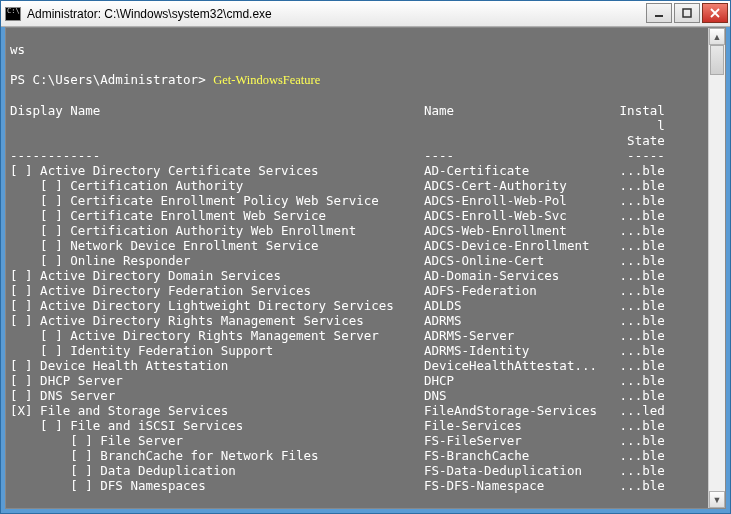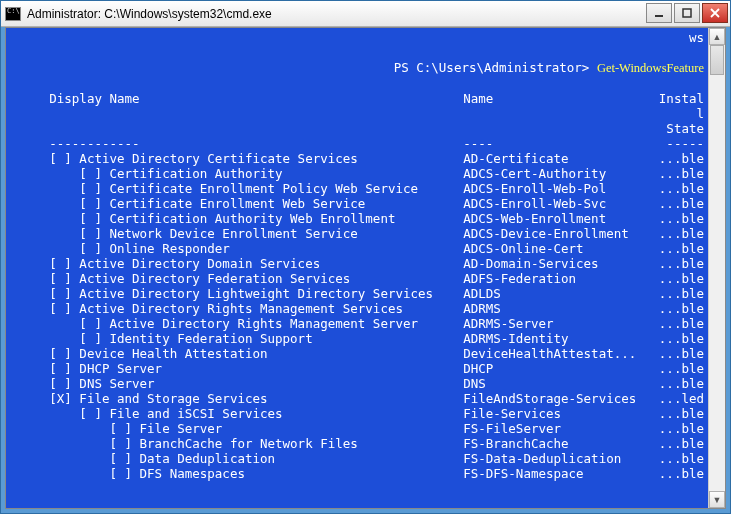--- a/index.html
+++ b/index.html
@@ -66,29 +66,28 @@
   .win-btn svg { width: 10px; height: 10px; }
   .client {
     flex: 1;
     display: flex;
     background: #fff;
     margin: 0 4px 4px 4px;
     border: 1px solid #888;
   }
   .console {
     flex: 1;
-    background: #1d4ed8;
+    background: #737373;
     color: #fff;
     font-family: Consolas, "Lucida Console", monospace;
     font-size: 12.5px;
     line-height: 15px;
-    padding: 2px 4px;
+    padding: 14px 4px;
     overflow: hidden;
     white-space: pre;
-    text-align: right;
   }
   .scrollbar {
     width: 17px;
     background: #f0f0f0;
     border-left: 1px solid #ccc;
     display: flex;
     flex-direction: column;
   }
   .sb-btn {
     height: 17px;

